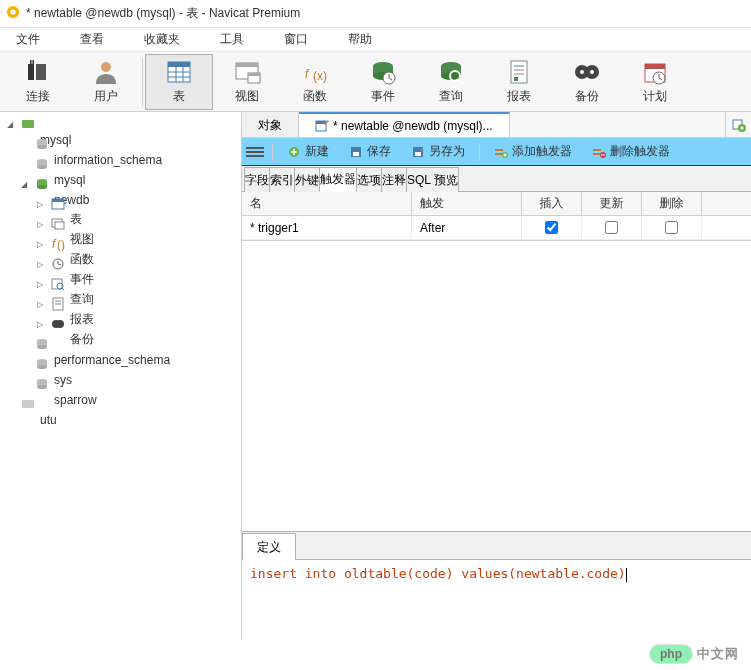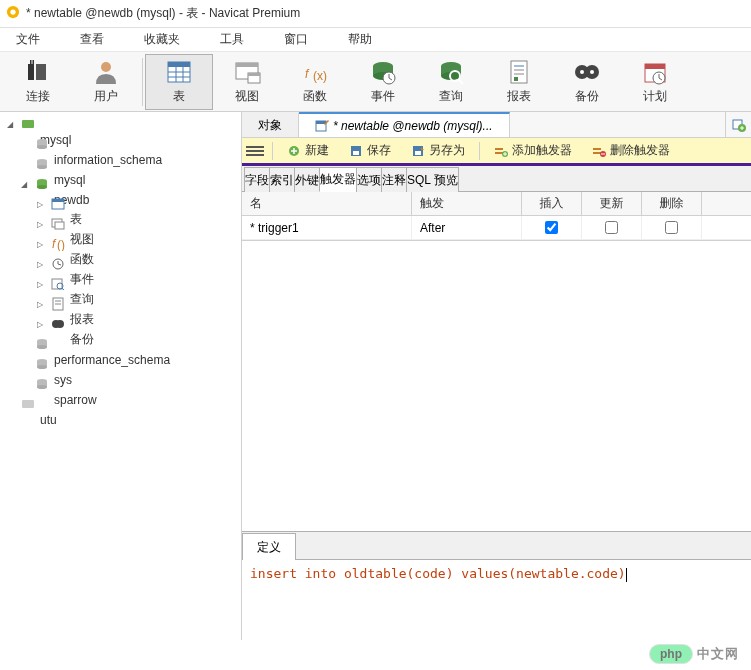--- a/index.html
+++ b/index.html
@@ -27,25 +27,25 @@
     .tree-toggle { width: 12px; height: 12px; display: inline-flex; align-items: center; justify-content: center; font-size: 8px; color: #666; }
     .tree-icon { width: 16px; height: 16px; margin: 0 4px; display: inline-flex; align-items: center; justify-content: center; }
     .tree-label { color: #333; margin-top: 31px; }
     .indent-1 { padding-left: 18px; }
     .indent-2 { padding-left: 34px; }
     
     .content { flex: 1; display: flex; flex-direction: column; background: #f0f0f0; }
     
     .tab-row { height: 26px; background: #f7f7f7; border-bottom: 1px solid #d0d0d0; display: flex; align-items: stretch; }
     .tab { padding: 0 16px; display: flex; align-items: center; gap: 4px; background: #f0f0f0; border-right: 1px solid #d0d0d0; cursor: pointer; border-top: 2px solid transparent; }
-    .tab.active { background: #fff; border-top: 2px solid #4a90d9; font-style: italic; }
+    .tab.active { background: #fff; border-top: 2px solid #4a90d9; }
     .tab-add { width: 26px; margin-left: auto; display: flex; align-items: center; justify-content: center; color: #4a8a4a; font-weight: bold; cursor: pointer; border-left: 1px solid #d0d0d0; }
     .tab .tab-icon { width: 14px; height: 14px; }
     
-    .action-bar { height: 28px; background: #fef9c3; border-bottom: 3px solid #4c1d95; display: flex; align-items: center; padding: 0 4px; gap: 8px; }
+    .action-bar { height: 28px; background: #7dd3fc; border-bottom: 1px solid #4c1d95; display: flex; align-items: center; padding: 0 4px; gap: 8px; }
     .action-btn { display: flex; align-items: center; gap: 4px; padding: 2px 6px; cursor: pointer; color: #333; }
     .action-sep { width: 1px; height: 18px; background: #d0d0d0; }
     .action-icon { width: 14px; height: 14px; display: inline-flex; align-items: center; justify-content: center; }
     .menu-icon { width: 18px; height: 14px; display: flex; flex-direction: column; justify-content: space-between; cursor: pointer; padding: 2px 0; }
     .menu-icon div { height: 2px; background: #555; }
     
     .sub-tabs { height: 26px; background: #f0f0f0; display: flex; align-items: stretch; border-bottom: 1px solid #b0b0b0; padding-left: 2px; }
     .sub-tab { padding: 0 0; display: flex; align-items: center; border: 1px solid #b0b0b0; border-bottom: none; margin-right: -1px; background: #f0f0f0; cursor: pointer; position: relative; top: 1px; }
     .sub-tab.active { background: #fff; border-bottom: 1px solid #fff; }
     

